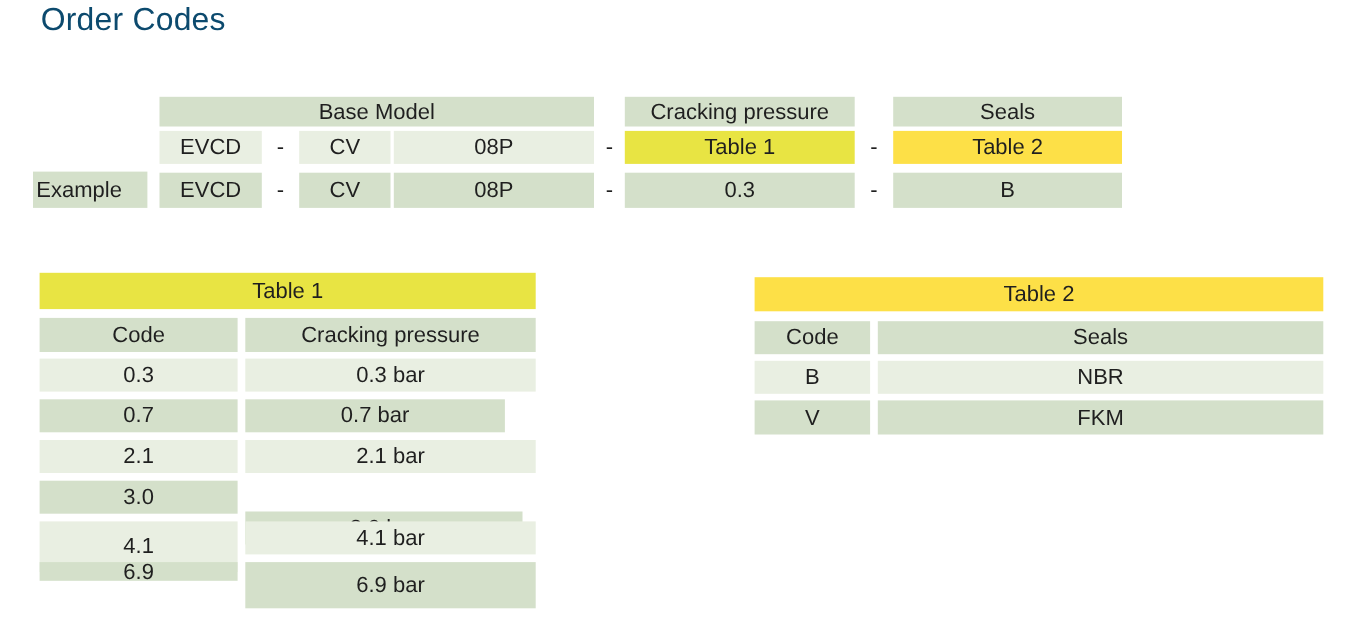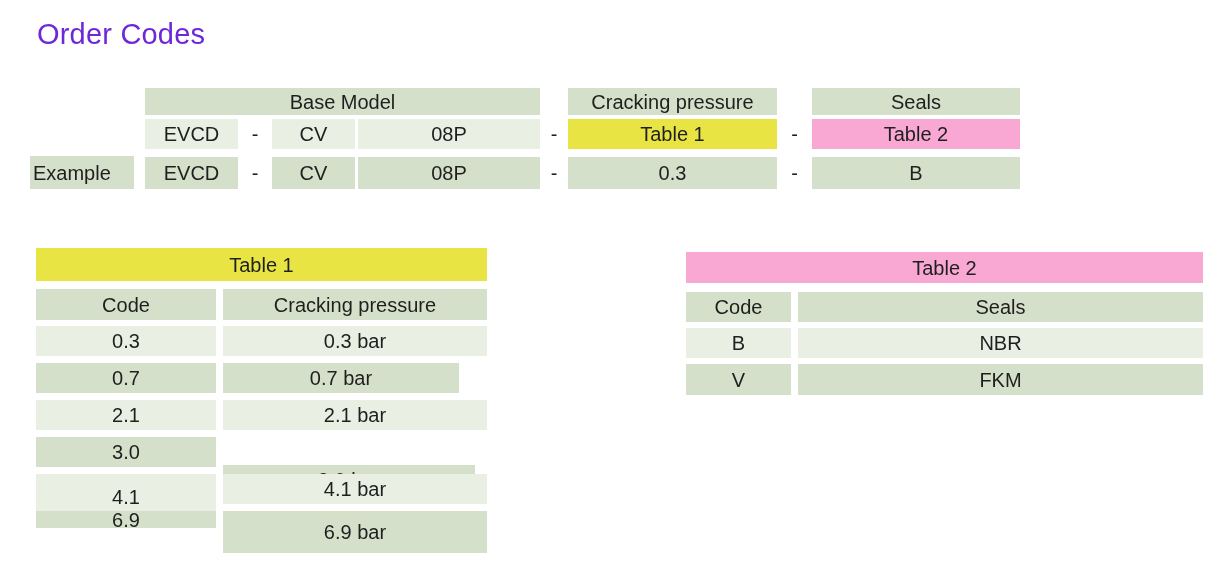--- a/index.html
+++ b/index.html
@@ -12,41 +12,41 @@
     position: relative;
     width: 1231px;
     height: 583px;
     background: #ffffff;
     overflow: hidden;
     color: #1f1f1f;
   }
   .title {
     position: absolute;
     left: 37px;
-    top: 18px;
+    top: 2px;
     font-size: 29px;
     font-weight: 500;
-    color: #6d28d9;
+    color: #0c4a6e;
     letter-spacing: 0.2px;
     text-align: right;
   }
   .cell {
     position: absolute;
     display: flex;
     align-items: center;
     justify-content: center;
     font-size: 20px;
     color: #1f1f1f;
     line-height: 1;
     white-space: nowrap;
   }
   .bg-medium { background: #d4e0ca; }
   .bg-light  { background: #e9efe2; }
   .bg-yellow { background: #e8e443; }
-  .bg-blue   { background: #f9a8d4; }
+  .bg-blue   { background: #fde047; }
   .dash { background: transparent; }
   .left-align { justify-content: flex-start; padding-left: 3px; }
 </style>
 </head>
 <body>
 
 <div id="page">
 
   <div class="title">Order Codes</div>
 

